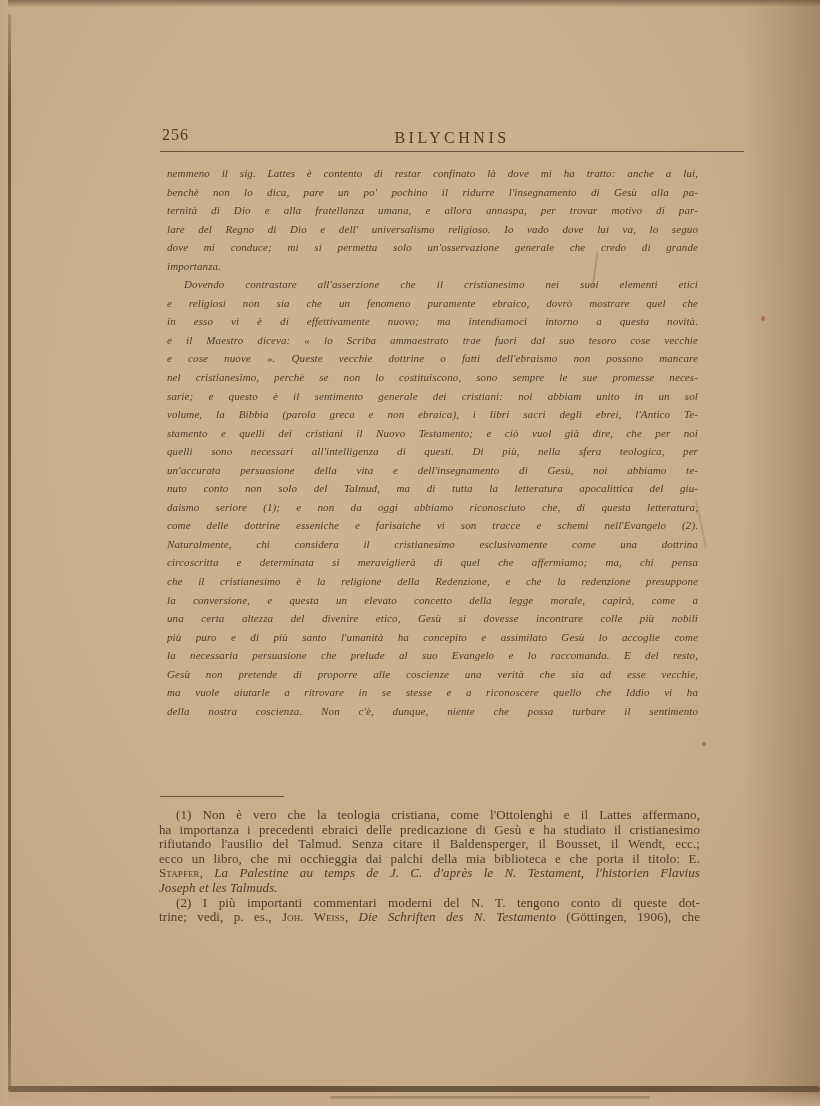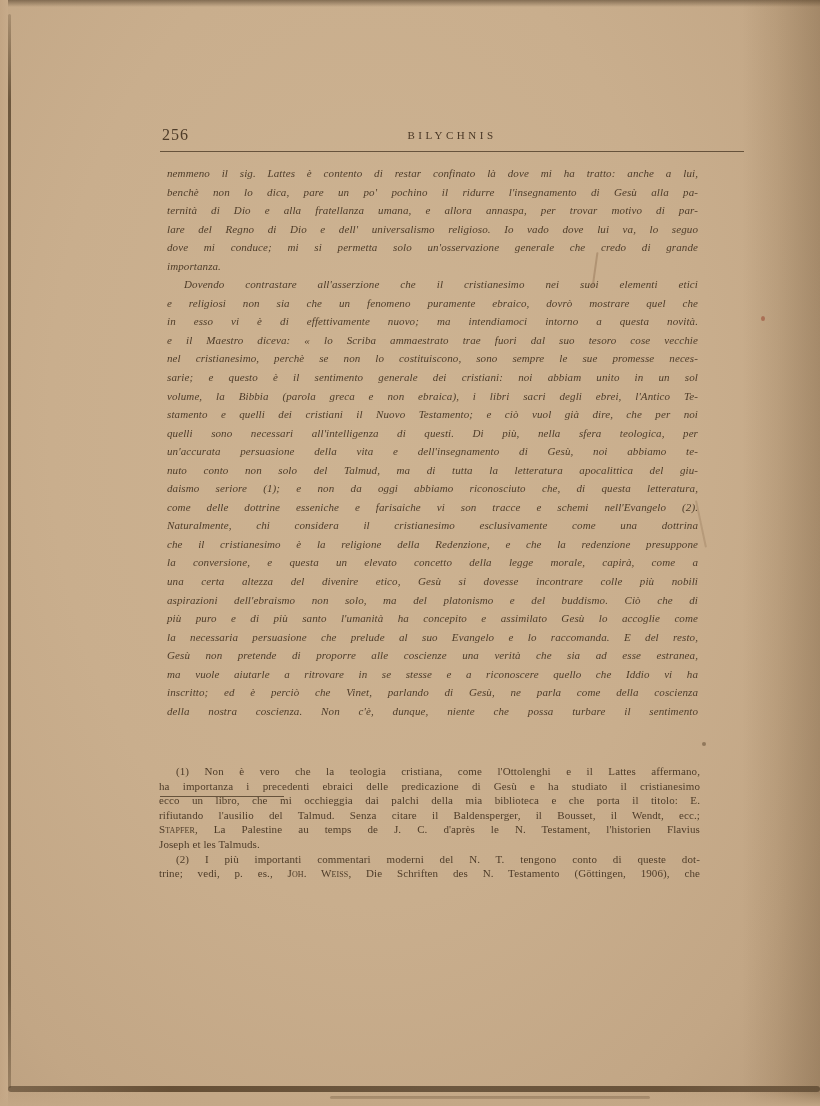--- a/index.html
+++ b/index.html
@@ -35,36 +35,36 @@
   .speck-red{position:absolute;left:761px;top:316px;width:4px;height:5px;border-radius:50%;
     background:rgba(150,60,40,.5);}
   .speck-dark{position:absolute;left:702px;top:742px;width:4px;height:4px;border-radius:50%;
     background:rgba(80,58,36,.45);}
   .crease{position:absolute;left:594px;top:252px;width:2px;height:36px;
     background:rgba(110,74,48,.28);transform:rotate(8deg);border-radius:1px;}
   .crease2{position:absolute;left:700px;top:500px;width:2px;height:48px;
     background:rgba(110,80,52,.2);transform:rotate(-12deg);border-radius:1px;}
   .page-header{position:absolute;left:160px;top:124px;width:584px;height:30px;}
   .page-number{position:absolute;left:2px;top:2px;font-size:16px;letter-spacing:1px;color:#4e3c29;}
-  .running-title{display:block;text-align:center;padding-top:5px;font-size:11px;
+  .running-title{display:block;text-align:center;padding-top:5px;font-size:16px;
     letter-spacing:3.5px;color:#4a3826;}
   .header-rule{position:absolute;left:0;top:27px;width:584px;border-top:1.6px solid rgba(78,60,40,.8);}
 
   .body-text{position:absolute;left:167px;top:164px;width:531px;
     font-size:11px;line-height:18.55px;color:#4e3c29;letter-spacing:.1px;font-style:italic;}
   .ln{text-align:justify;text-align-last:justify;white-space:normal;}
   .ln.last{text-align-last:left;}
   .para.indent .ln:first-child{text-indent:17px;}
-  .it{}
+  .it{font-style:italic;}
   .sc{font-variant:small-caps;}
 
   .footnote-sep{position:absolute;left:160px;top:796px;width:124px;
     border-top:1.5px solid rgba(78,60,40,.8);}
-  .footnotes{position:absolute;left:159px;top:764px;width:541px;
-    font-size:11px;line-height:14.6px;color:#4e3c29;letter-spacing:.1px;}
+  .footnotes{position:absolute;left:159px;top:808px;width:541px;
+    font-size:13px;line-height:14.6px;color:#4e3c29;letter-spacing:.1px;}
 </style>
 </head>
 <body>
 
 <div class="scan">
   <div class="edge-top"></div>
   <div class="edge-left-strip"></div>
   <div class="edge-left-line"></div>
   <div class="edge-right"></div>
   <div class="edge-bottom-band"></div>
@@ -88,51 +88,51 @@
         <div class="ln"><span>ternità di Dio e alla fratellanza umana, e allora annaspa, per trovar motivo di par-</span></div>
         <div class="ln"><span>lare del Regno di Dio e dell' universalismo religioso. Io vado dove lui va, lo seguo</span></div>
         <div class="ln"><span>dove mi conduce; mi si permetta solo un'osservazione generale che credo di grande</span></div>
         <div class="ln last"><span>importanza.</span></div>
       </div>
       <div class="para indent">
         <div class="ln"><span>Dovendo contrastare all'asserzione che il cristianesimo nei suoi elementi etici</span></div>
         <div class="ln"><span>e religiosi non sia che un fenomeno puramente ebraico, dovrò mostrare quel che</span></div>
         <div class="ln"><span>in esso vi è di effettivamente nuovo; ma intendiamoci intorno a questa novità.</span></div>
         <div class="ln"><span>e il Maestro diceva: « lo Scriba ammaestrato trae fuori dal suo tesoro cose vecchie</span></div>
+        <div class="ln"><span>e cose nuove ». Queste vecchie dottrine o fatti dell'ebraismo non possono mancare</span></div>
         <div class="ln"><span>nel cristianesimo, perchè se non lo costituiscono, sono sempre le sue promesse neces-</span></div>
         <div class="ln"><span>sarie; e questo è il sentimento generale dei cristiani: noi abbiam unito in un sol</span></div>
         <div class="ln"><span>volume, la Bibbia (parola greca e non ebraica), i libri sacri degli ebrei, l'Antico Te-</span></div>
         <div class="ln"><span>stamento e quelli dei cristiani il Nuovo Testamento; e ciò vuol già dire, che per noi</span></div>
         <div class="ln"><span>quelli sono necessari all'intelligenza di questi. Di più, nella sfera teologica, per</span></div>
         <div class="ln"><span>un'accurata persuasione della vita e dell'insegnamento di Gesù, noi abbiamo te-</span></div>
         <div class="ln"><span>nuto conto non solo del Talmud, ma di tutta la letteratura apocalittica del giu-</span></div>
         <div class="ln"><span>daismo seriore (1); e non da oggi abbiamo riconosciuto che, di questa letteratura,</span></div>
         <div class="ln"><span>come delle dottrine esseniche e farisaiche vi son tracce e schemi nell'Evangelo (2).</span></div>
         <div class="ln"><span>Naturalmente, chi considera il cristianesimo esclusivamente come una dottrina</span></div>
+        <div class="ln"><span>circoscritta e determinata si meraviglierà di quel che affermiamo; ma, chi pensa</span></div>
         <div class="ln"><span>che il cristianesimo è la religione della Redenzione, e che la redenzione presuppone</span></div>
         <div class="ln"><span>la conversione, e questa un elevato concetto della legge morale, capirà, come a</span></div>
         <div class="ln"><span>una certa altezza del divenire etico, Gesù si dovesse incontrare colle più nobili</span></div>
-        <div class="ln"><span>aspirazioni dell'ebraismo non solo, ma del platonismo e del buddismo. Ciò che di</span></div>
         <div class="ln"><span>più puro e di più santo l'umanità ha concepito e assimilato Gesù lo accoglie come</span></div>
         <div class="ln"><span>la necessaria persuasione che prelude al suo Evangelo e lo raccomanda. E del resto,</span></div>
-        <div class="ln"><span>Gesù non pretende di proporre alle coscienze una verità che sia ad esse estranea,</span></div>
+        <div class="ln"><span>Gesù non pretende di proporre alle coscienze una verità che sia ad esse vecchie,</span></div>
         <div class="ln"><span>ma vuole aiutarle a ritrovare in se stesse e a riconoscere quello che Iddio vi ha</span></div>
-        <div class="ln"><span>inscritto; ed è perciò che Vinet, parlando di Gesù, ne parla come della coscienza</span></div>
         <div class="ln"><span>della nostra coscienza. Non c'è, dunque, niente che possa turbare il sentimento</span></div>
       </div>
     </div>
 
   <div class="footnote-sep"></div>
 
   <div class="footnotes" id="footnotes">
       <div class="para indent">
         <div class="ln"><span>(1) Non è vero che la teologia cristiana, come l'Ottolenghi e il Lattes affermano,</span></div>
         <div class="ln"><span>ha importanza i precedenti ebraici delle predicazione di Gesù e ha studiato il cristianesimo</span></div>
+        <div class="ln"><span>rifiutando l'ausilio del Talmud. Senza citare il Baldensperger, il Bousset, il Wendt, ecc.;</span></div>
         <div class="ln"><span>ecco un libro, che mi occhieggia dai palchi della mia biblioteca e che porta il titolo: E.</span></div>
-        <div class="ln"><span>rifiutando l'ausilio del Talmud. Senza citare il Baldensperger, il Bousset, il Wendt, ecc.;</span></div>
         <div class="ln"><span class="sc">Stapfer</span><span>, </span><span class="it">La Palestine au temps de J. C. d'après le N. Testament, l'historien Flavius</span></div>
         <div class="ln last"><span class="it">Joseph et les Talmuds.</span></div>
       </div>
       <div class="para indent">
         <div class="ln"><span>(2) I più importanti commentari moderni del N. T. tengono conto di queste dot-</span></div>
         <div class="ln"><span>trine; vedi, p. es., </span><span class="sc">Joh. Weiss</span><span>, </span><span class="it">Die Schriften des N. Testamento</span><span> (Göttingen, 1906), che</span></div>
       </div>
     </div>
 </div>
 

